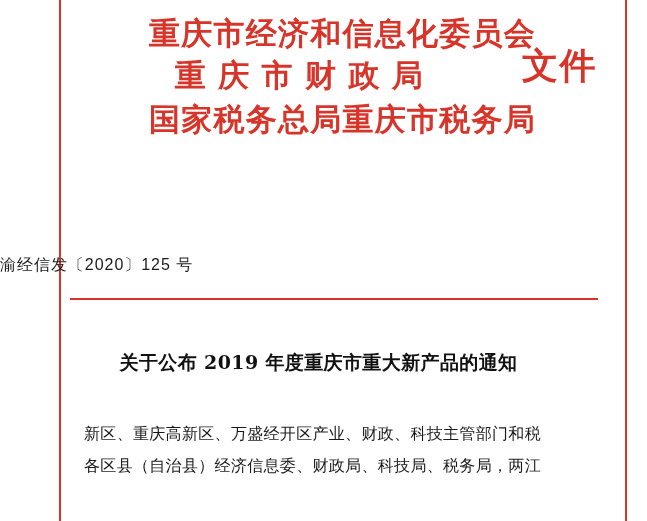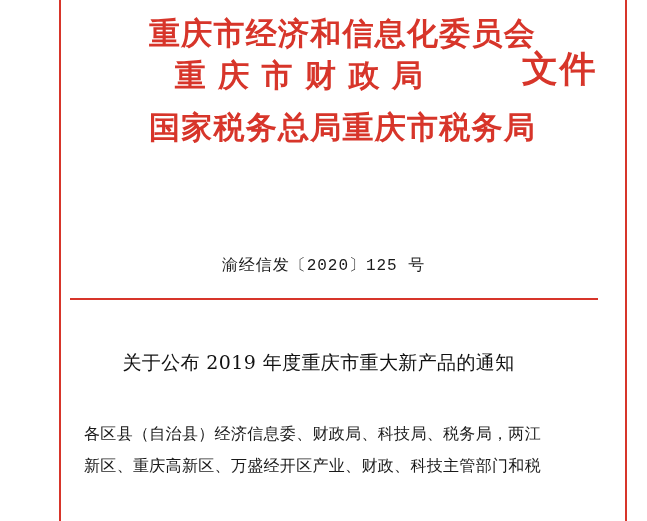--- a/index.html
+++ b/index.html
@@ -64,58 +64,57 @@
     text-align: center;
     width: 470px;
   }
   .wenjian {
     position: absolute;
     right: 18px;
     top: 33px;
     font-size: 36px;
     font-weight: bold;
     color: #d7352a;
-    font-family: Liberation Sans, sans-serif;
+    font-family: Liberation Mono, monospace;
     letter-spacing: 0.04em;
     line-height: 1;
   }
   .hdr-4 {
     font-size: 31px;
-    margin-top: 12px;
+    margin-top: 4px;
   }
 
   .doc-number {
     position: absolute;
     left: 0;
     top: 255px;
     width: 647px;
-    text-align: center;
     font-size: 16px;
     color: #1a1a1a;
-    font-family: Liberation Mono, monospace;
+    font-family: Liberation Sans, sans-serif;
     letter-spacing: 0.06em;
   }
 
   .red-separator {
     position: absolute;
     left: 70px;
     top: 298px;
     width: 528px;
     height: 2px;
     background: #d7352a;
   }
 
   .doc-title {
     position: absolute;
     left: 0;
     top: 350px;
     width: 637px;
     text-align: center;
     font-size: 19px;
-    font-weight: normal;
+    font-weight: bold;
     color: #111111;
     font-family: "DejaVu Serif", "Liberation Serif", serif;
     letter-spacing: 0.02em;
   }
 
   .body-text {
     position: absolute;
     left: 84px;
     top: 418px;
     width: 505px;
@@ -147,17 +146,17 @@
     <div class="wenjian">文件</div>
   </div>
 
   <div class="doc-number">渝经信发〔2020〕125 号</div>
 
   <div class="red-separator"></div>
 
   <div class="doc-title">关于公布 2019 年度重庆市重大新产品的通知</div>
 
   <div class="body-text">
+    <p>新区、重庆高新区、万盛经开区产业、财政、科技主管部门和税</p>
     <p>各区县（自治县）经济信息委、财政局、科技局、税务局，两江</p>
-    <p>新区、重庆高新区、万盛经开区产业、财政、科技主管部门和税</p>
   </div>
 
 </div>
 
 </body></html>

